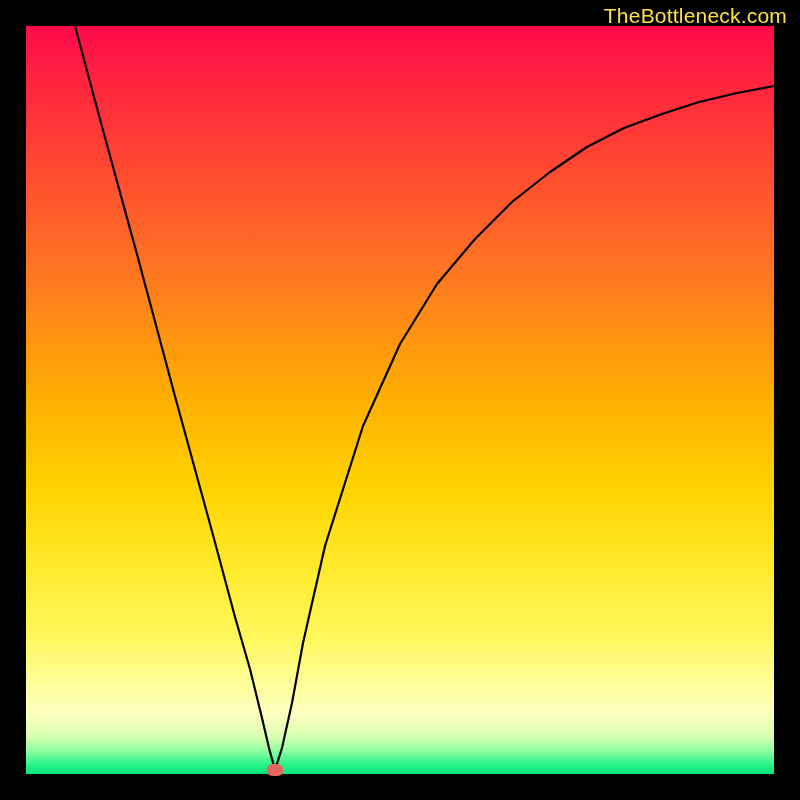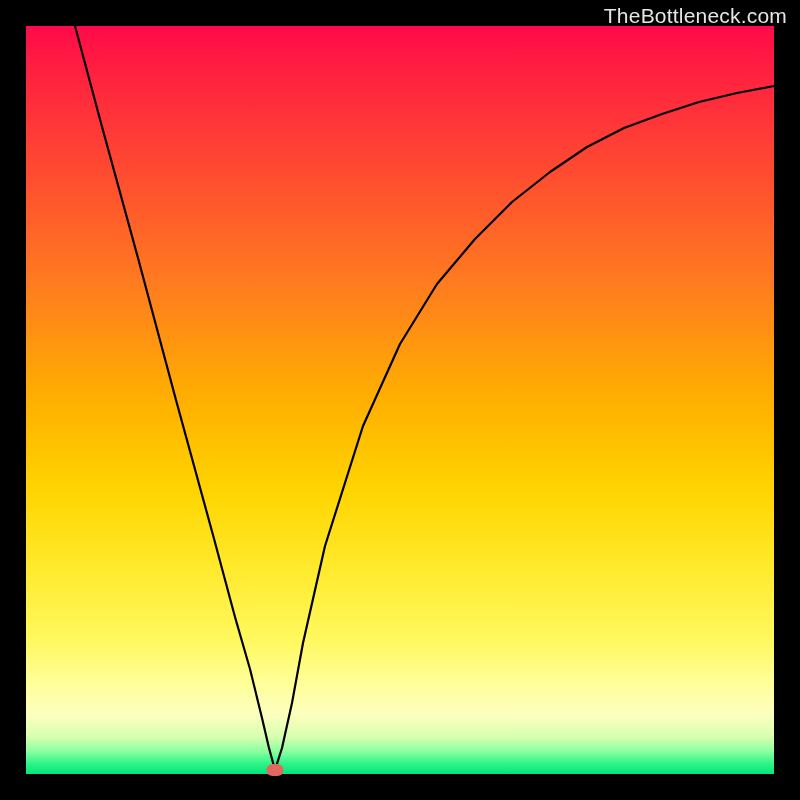--- a/index.html
+++ b/index.html
@@ -47,21 +47,21 @@
     border-radius: 6px;
     transform: translate(-50%, -50%);
   }
   .watermark {
     position: absolute;
     top: 4px;
     right: 13px;
     font-family: Arial, Helvetica, sans-serif;
     font-size: 21px;
     font-weight: 400;
-    color: #e5e5e5;
+    color: #fde047;
     letter-spacing: 0.2px;
   }
 </style>
 </head>
 <body>
 
 <div class="frame">
   <div class="plot-area">
     <svg class="curve" viewBox="0 0 748 748" preserveAspectRatio="none">
       <path d="M 49 0

